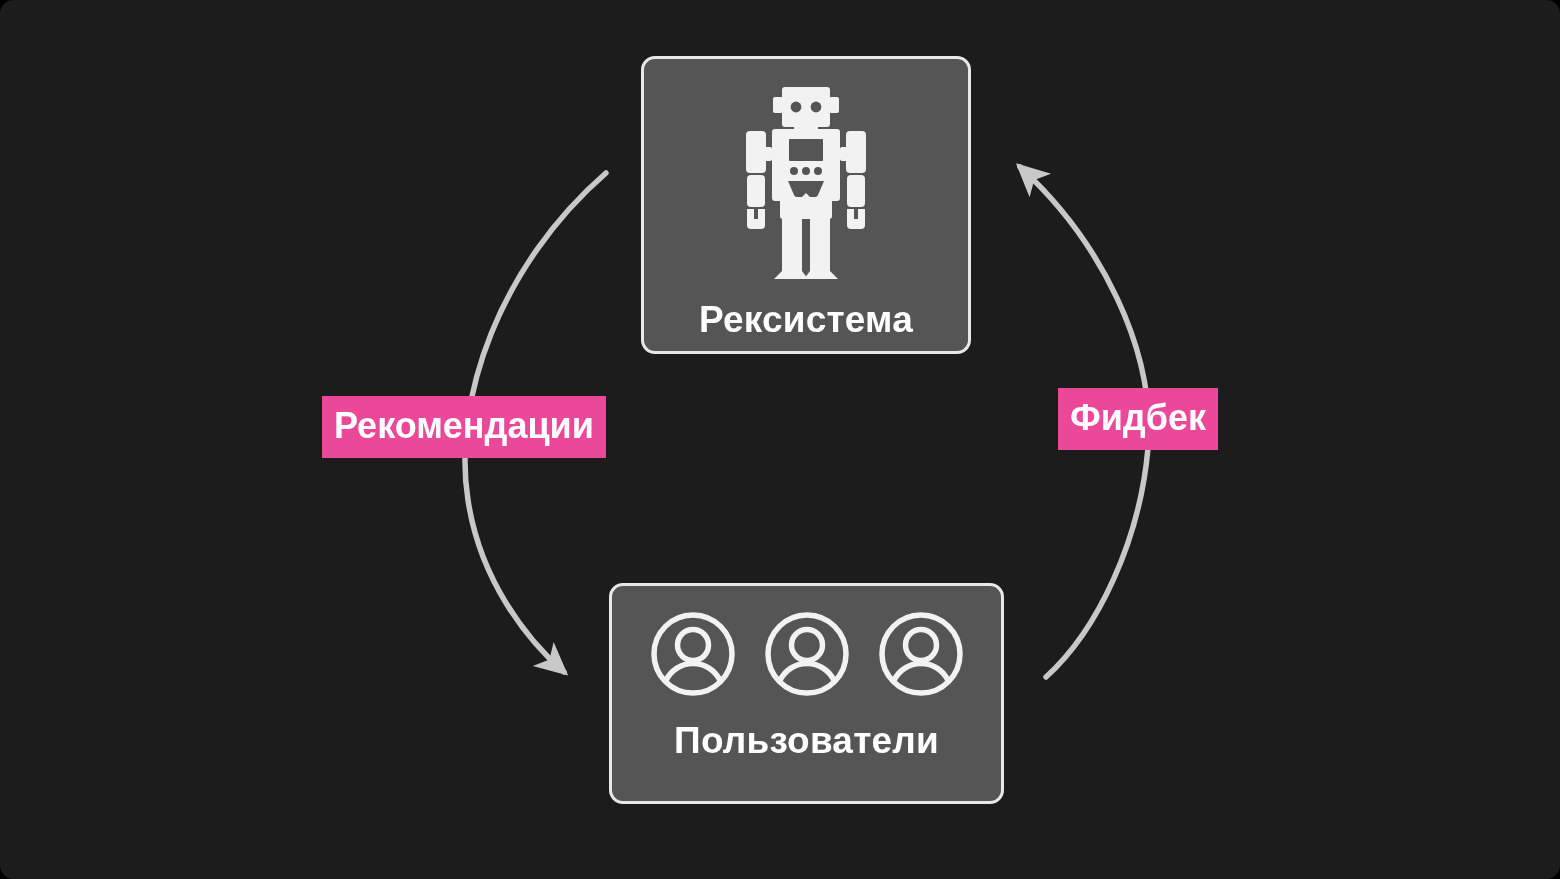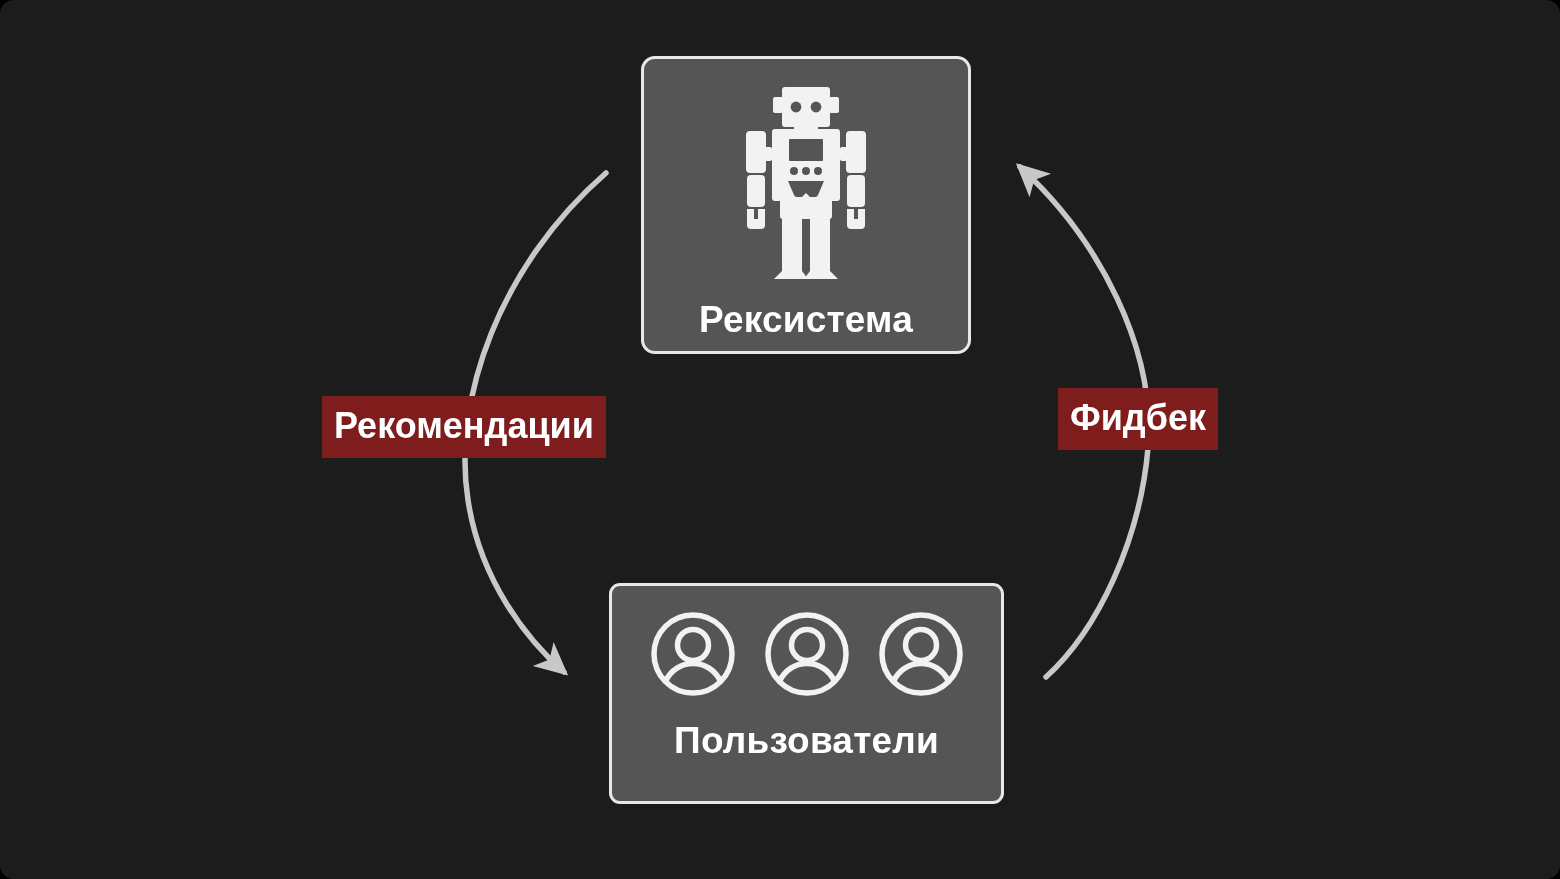--- a/index.html
+++ b/index.html
@@ -45,21 +45,20 @@
     width: 330px;
     height: 298px;
     padding-top: 26px;
   }
   #card-users {
     left: 609px;
     top: 583px;
     width: 395px;
     height: 221px;
     padding-top: 24px;
-    border-radius: 11px;
   }
   .node-label {
     color: #ffffff;
     font-weight: bold;
     letter-spacing: 0.2px;
     text-align: center;
     white-space: nowrap;
   }
   #card-recsys .node-label {
     font-size: 37px;
@@ -79,21 +78,21 @@
     flex-direction: row;
     gap: 26px;
     align-items: center;
     justify-content: center;
   }
   .avatar-icon { display: block; }
 
   
   .edge-label {
     position: absolute;
-    background: #7f1d1d;
+    background: #ec4899;
     color: #ffffff;
     font-weight: bold;
     font-size: 36px;
     line-height: 1;
     padding: 12px 12px 14px 12px;
     white-space: nowrap;
     box-sizing: border-box;
   }
   #label-recommendations {
     left: 322px;

